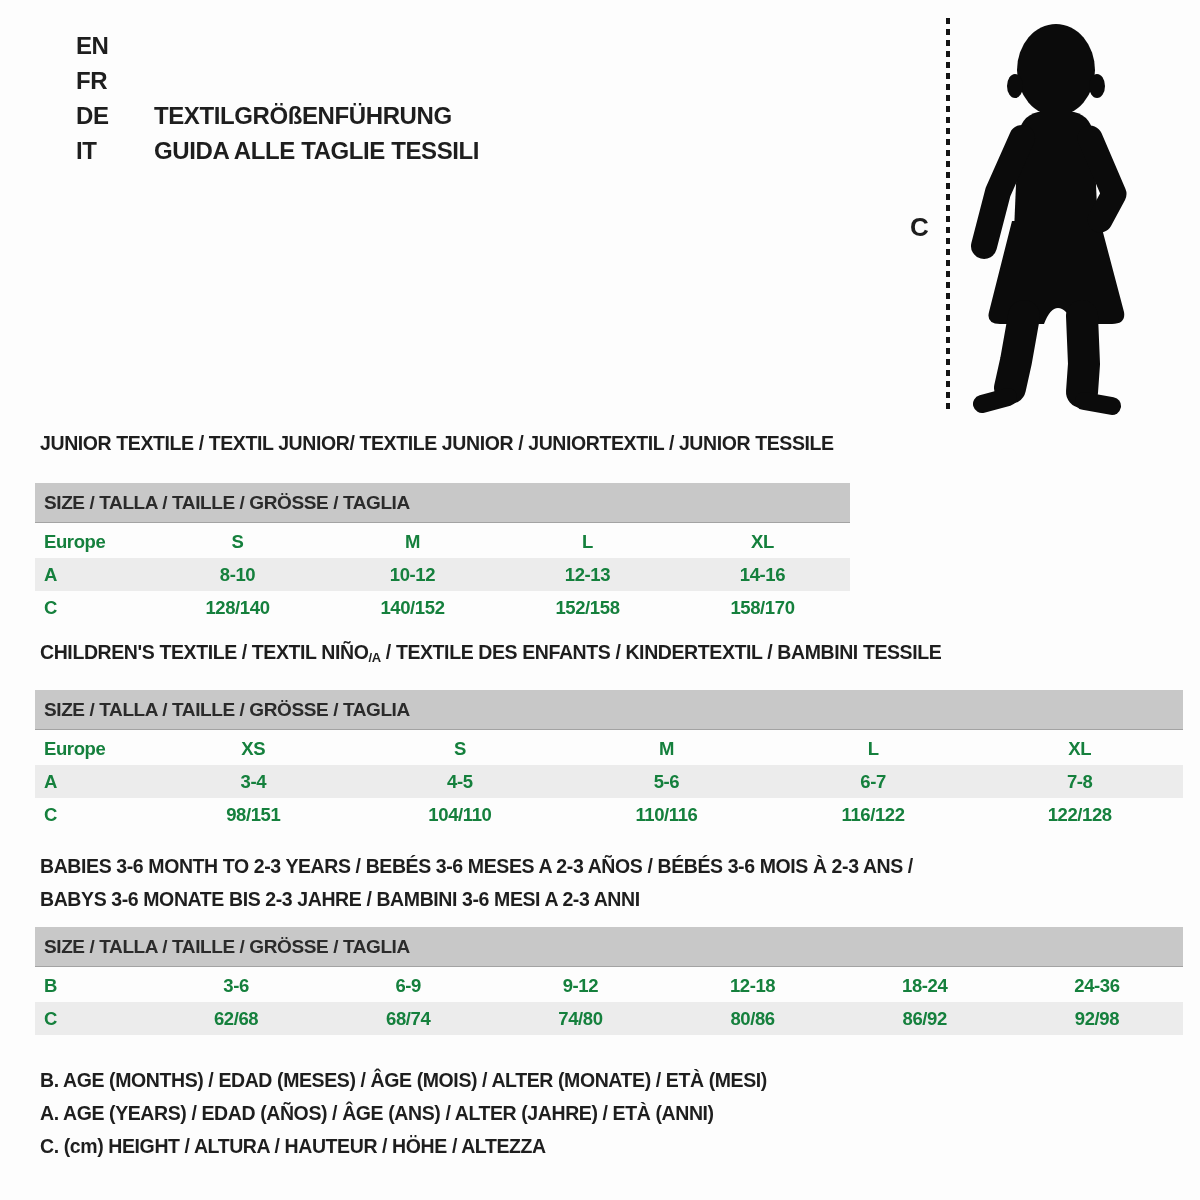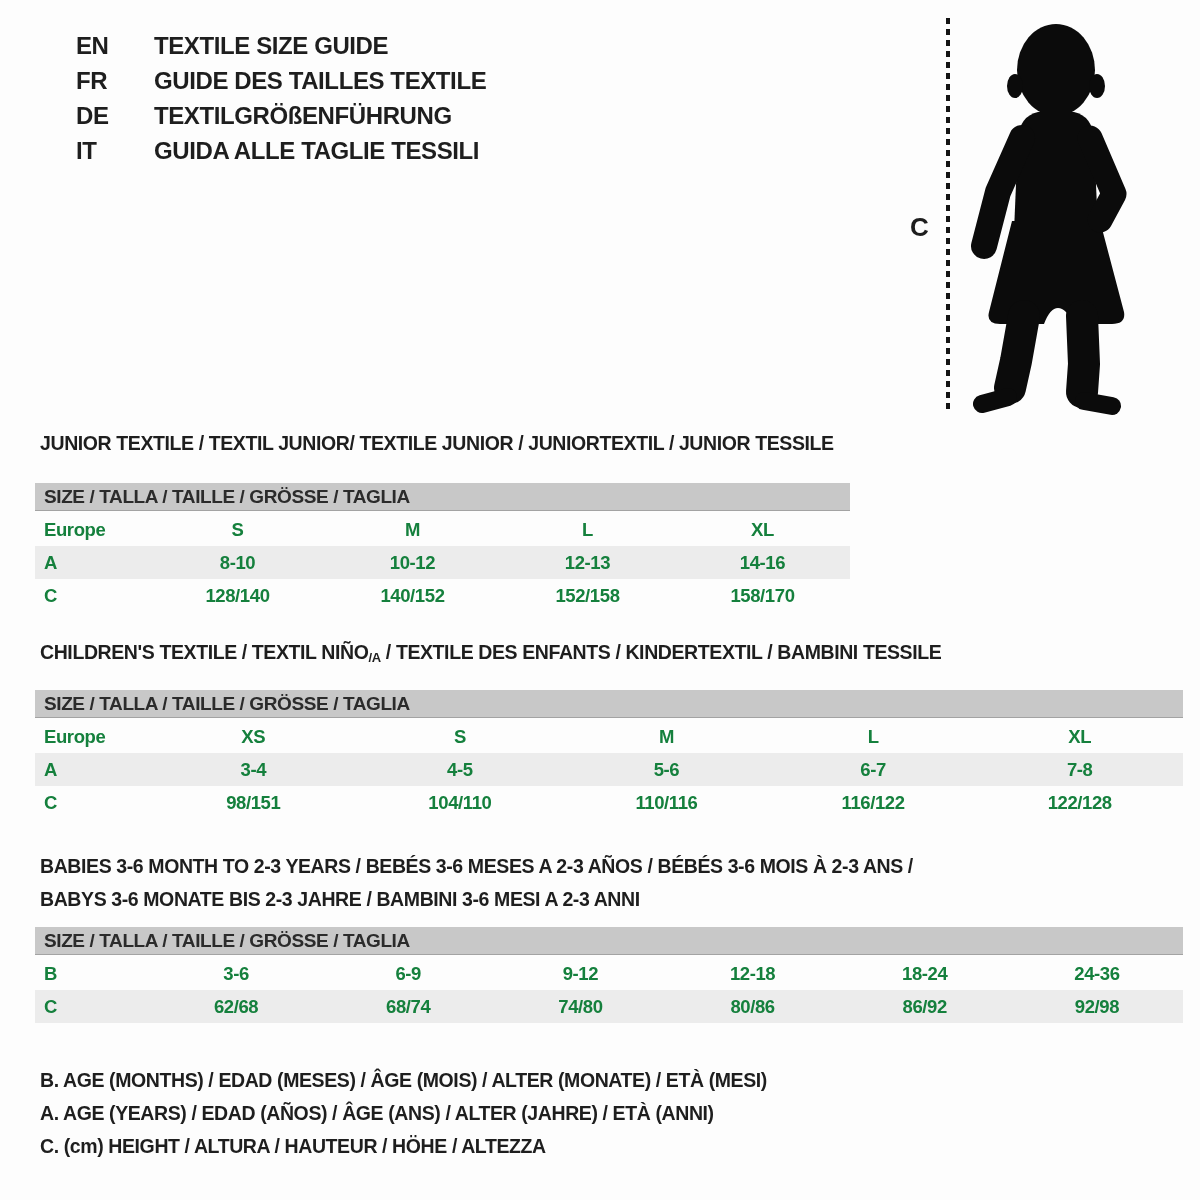--- a/index.html
+++ b/index.html
@@ -39,21 +39,21 @@
   .title-babies { top: 850px; }
   .title-babies .tline { height: 33px; line-height: 33px; }
   .sub-small { font-size: 13px; position: relative; top: 3px; letter-spacing: -0.3px; }
 
   
   .sg-table { position: absolute; left: 35px; }
   .table-junior { top: 483px; width: 815px; }
   .table-children { top: 690px; width: 1148px; }
   .table-babies { top: 927px; width: 1148px; }
   .size-bar {
-    height: 28px; background: #c8c8c8;
+    height: 40px; background: #c8c8c8;
     border-bottom: 1px solid #a3a3a3;
     display: flex; align-items: center;
     padding-left: 9px; margin-bottom: 2px;
     font-size: 19px; color: #2b2b2b;
   }
   .trow { display: grid; align-items: center; height: 33px; font-size: 18.5px; color: #15803d; }
   .cols-4 { grid-template-columns: 115px repeat(4, 1fr); }
   .cols-5 { grid-template-columns: 115px repeat(5, 1fr); }
   .cols-6 { grid-template-columns: 115px repeat(6, 1fr); }
   .trow .label { padding-left: 9px; }
@@ -65,25 +65,23 @@
   .legend-line { height: 33px; line-height: 33px; font-size: 19.5px; white-space: nowrap; }
 </style>
 </head>
 <body>
 
 <div class="canvas">
 
   <div class="lang-block">
     <div class="lang-row">
       <span class="lang-code">EN</span>
-      <span class="lang-title">TEXTILE SIZE GUIDE</span>
     </div>
     <div class="lang-row">
       <span class="lang-code">FR</span>
-      <span class="lang-title">GUIDE DES TAILLES TEXTILE</span>
     </div>
     <div class="lang-row">
       <span class="lang-code">DE</span>
       <span class="lang-title">TEXTILGRÖßENFÜHRUNG</span>
     </div>
     <div class="lang-row">
       <span class="lang-code">IT</span>
       <span class="lang-title">GUIDA ALLE TAGLIE TESSILI</span>
     </div>
   </div>

